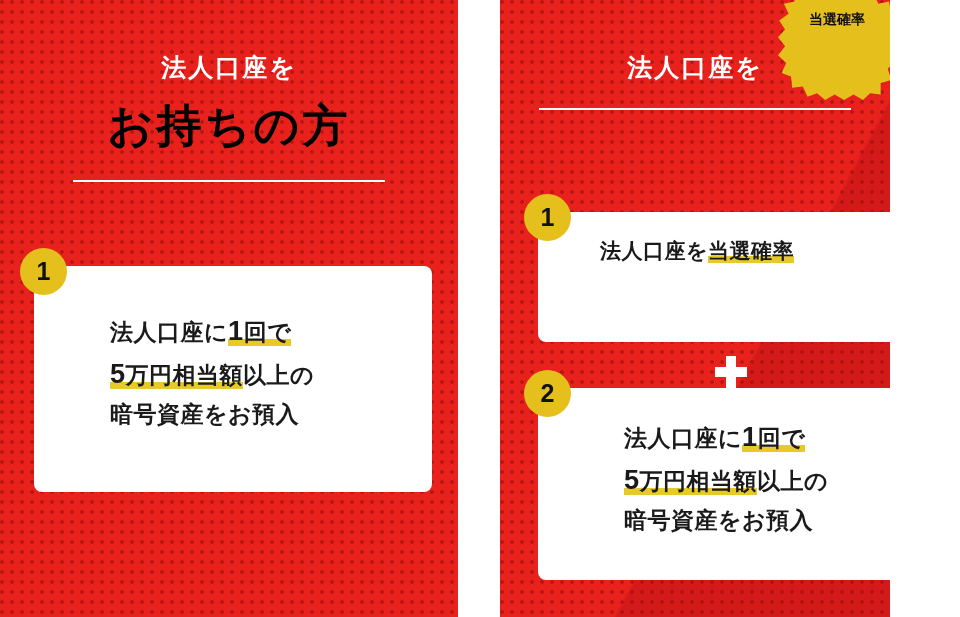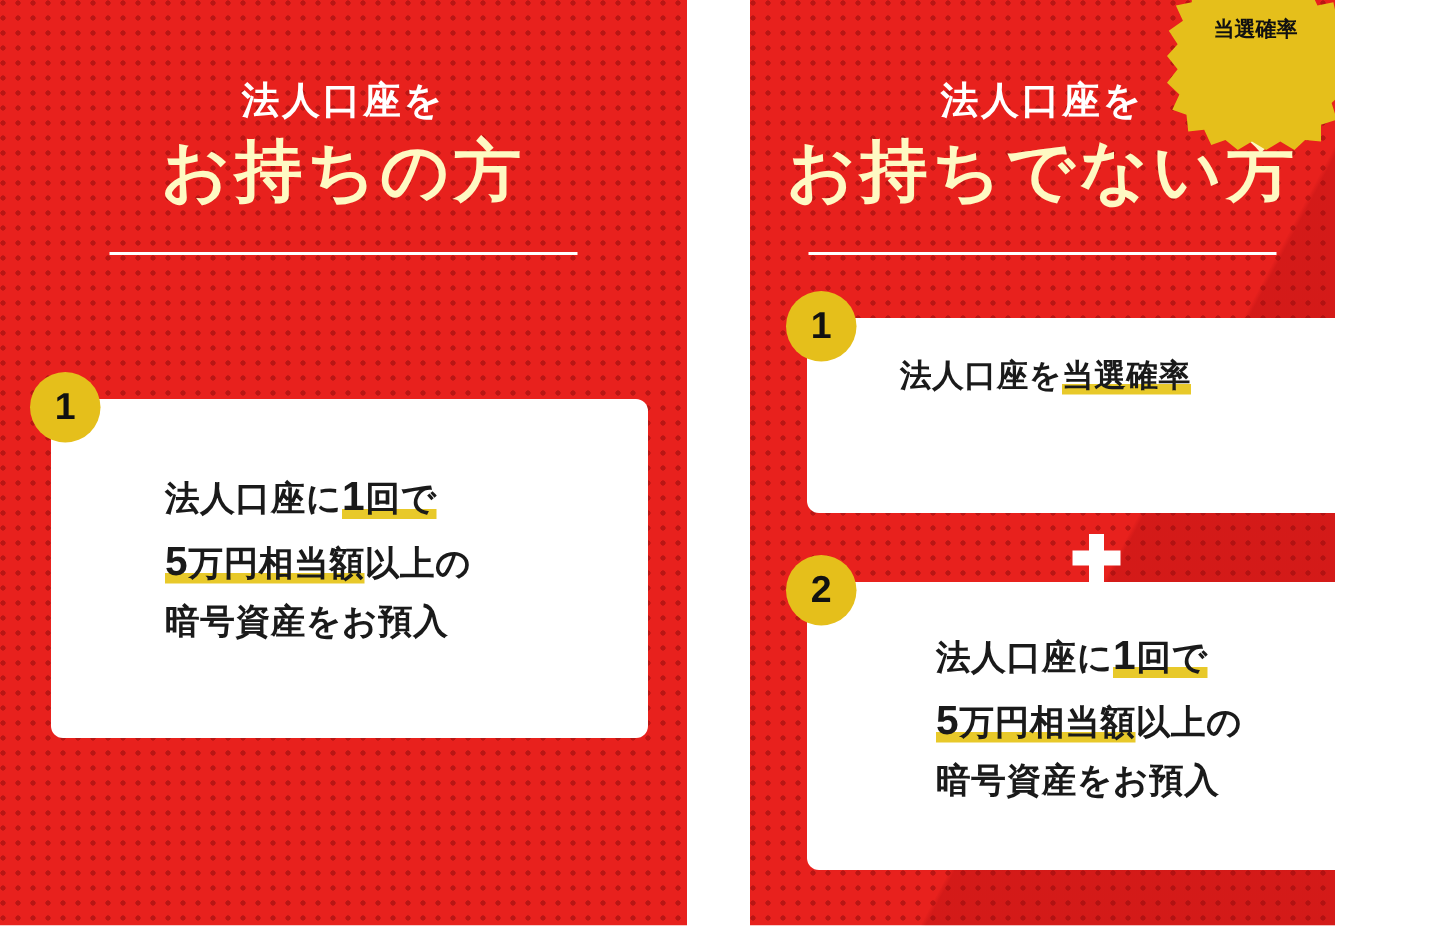--- a/index.html
+++ b/index.html
@@ -78,22 +78,22 @@
     font-weight: bold;
     letter-spacing: 2px;
     line-height: 1.2;
     color: #ffffff;
   }
   .head-line2 {
     font-size: 45px;
     font-weight: bold;
     letter-spacing: 3px;
     line-height: 1.25;
-    margin-top: 4px;
-    color: #fef9c3;
+    margin-top: 16px;
+    color: #000000;
   }
   .head-rule {
     height: 2px;
     background: #ffffff;
     margin: 26px auto 0 auto;
   }
   .panel-left .head-rule  { width: 312px; }
   .panel-right .head-rule { width: 312px; }
 
   
@@ -279,21 +279,20 @@
     <div class="panel-inner">
 
       <div class="badge">
         <div class="badge-text">
           <div class="badge-top">当選確率</div>
         </div>
       </div>
 
       <div class="head-block">
         <div class="head-line1">法人口座を</div>
-        <div class="head-line2">お持ちでない方</div>
         <div class="head-rule"></div>
       </div>
 
       <div class="card card-r1">
         <div class="card-num">1</div>
         <div class="card-body">
           <div class="card-line">
             <span>法人口座を</span><span class="hl">当選確率</span>
           </div>
         </div>

